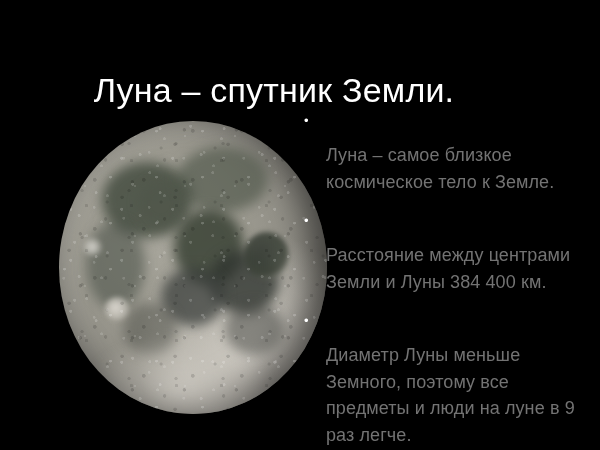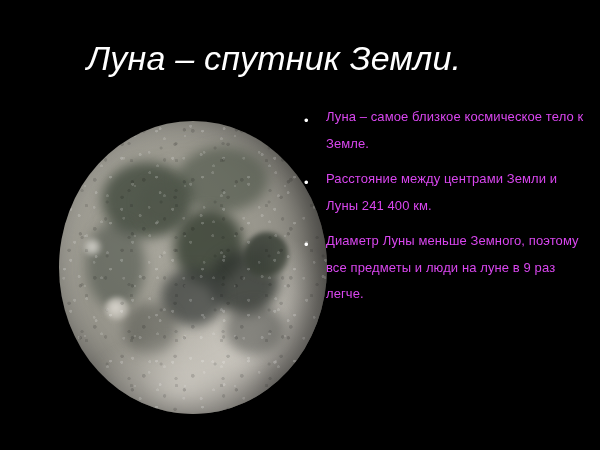--- a/index.html
+++ b/index.html
@@ -16,30 +16,29 @@
     width: 600px;
     height: 450px;
     background: #000000;
     overflow: hidden;
   }
 
   
   #slide-title {
     position: absolute;
     left: 0;
-    top: 14px;
+    top: 46px;
     width: 548px;
     text-align: center;
     color: #ffffff;
     font-size: 34px;
     font-weight: 400;
     letter-spacing: 0.2px;
     line-height: 42px;
     white-space: nowrap;
-    font-style: italic;
   }
 
   
   #moon-figure {
     position: absolute;
     left: 19px;
     top: 105px;
     width: 268px;
     height: 293px;
   }
@@ -149,25 +148,26 @@
     flex: 0 0 auto;
     width: 22px;
     padding-top: 10px;
     color: #ffffff;
     font-size: 13px;
     line-height: 1;
     text-align: left;
   }
   .bullet-text {
     flex: 1 1 auto;
-    color: #d946ef;
-    font-size: 13px;
+    color: #737373;
+    font-size: 18px;
     font-weight: 400;
     line-height: 26.5px;
     letter-spacing: 0.1px;
+    margin-top: 38px;
   }
 </style>
 </head>
 <body>
 
 <div id="slide">
 
   <h1 id="slide-title">Луна – спутник Земли.</h1>
 
   <figure id="moon-figure">
@@ -192,21 +192,21 @@
 
   <ul id="bullets" style="list-style:none;margin:0;padding:0;">
 
     <li class="bullet-item">
       <span class="bullet-dot">•</span>
       <span class="bullet-text">Луна – самое близкое космическое тело к Земле.</span>
     </li>
 
     <li class="bullet-item">
       <span class="bullet-dot">•</span>
-      <span class="bullet-text">Расстояние между центрами Земли и Луны 241 400 км.</span>
+      <span class="bullet-text">Расстояние между центрами Земли и Луны 384 400 км.</span>
     </li>
 
     <li class="bullet-item">
       <span class="bullet-dot">•</span>
       <span class="bullet-text">Диаметр Луны меньше Земного, поэтому все предметы и люди на луне в 9 раз легче.</span>
     </li>
 
   </ul>
 
 </div>

